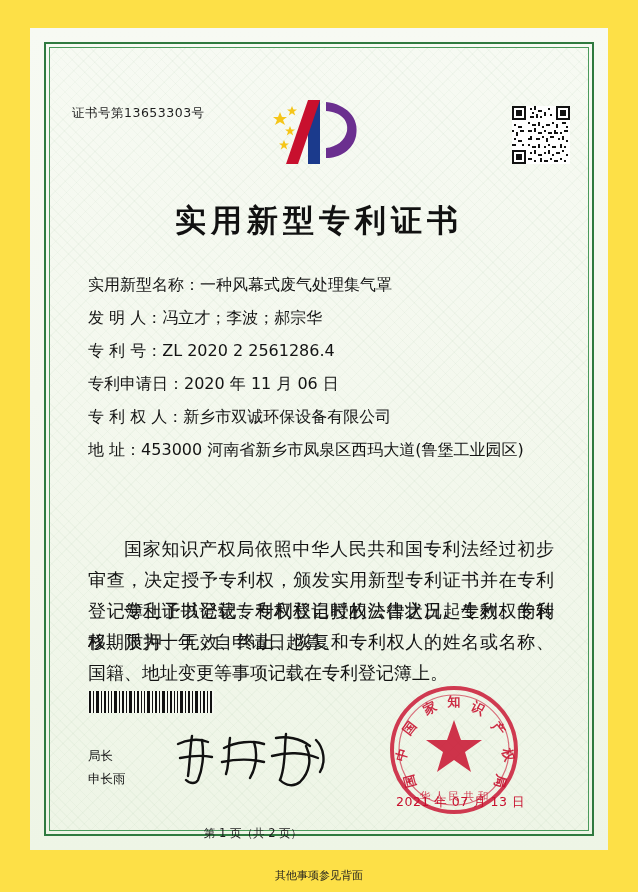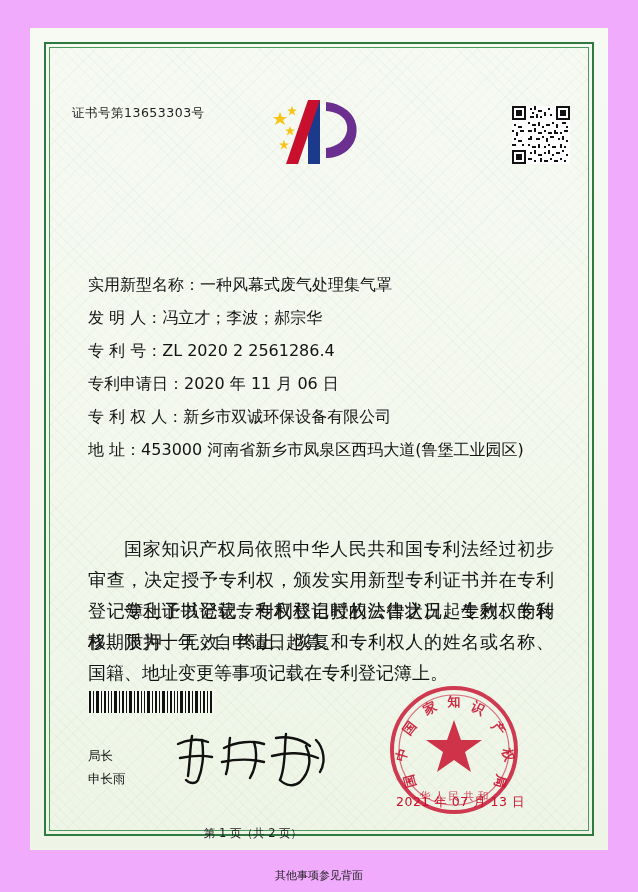--- a/index.html
+++ b/index.html
@@ -15,21 +15,21 @@
     position: relative;
     overflow: hidden;
   }
 
   
   .page {
     position: absolute;
     left: 0; top: 0;
     width: 638px;
     height: 892px;
-    background: #f0abfc;
+    background: #fde047;
   }
   .paper {
     position: absolute;
     left: 30px; top: 28px;
     width: 578px;
     height: 822px;
     background: linear-gradient(180deg,#f7faf3 0%,#f4f8ee 45%,#eef5e6 100%);
   }
   
   .border-outer {
@@ -315,20 +315,21 @@
         <rect x="19" y="26" width="1" height="1"></rect>
           <rect x="21" y="27" width="2" height="1"></rect>
         <rect x="24" y="26" width="1" height="1"></rect>
           <rect x="26" y="27" width="1" height="1"></rect>
         <rect x="8" y="16" width="1" height="1"></rect>
         <rect x="22" y="13" width="1" height="1"></rect>
       </g>
     </svg>
   </div>
 
+  <div class="cert-title">实用新型专利证书</div>
 
   <div class="fields">
     <div class="frow">
       <span class="flabel">实用新型名称：</span><span class="fvalue">一种风幕式废气处理集气罩</span>
     </div>
     <div class="frow">
       <span class="flabel">发  明  人：</span><span class="fvalue">冯立才；李波；郝宗华</span>
     </div>
     <div class="frow">
       <span class="flabel">专  利  号：</span><span class="fvalue">ZL 2020 2 2561286.4</span>

